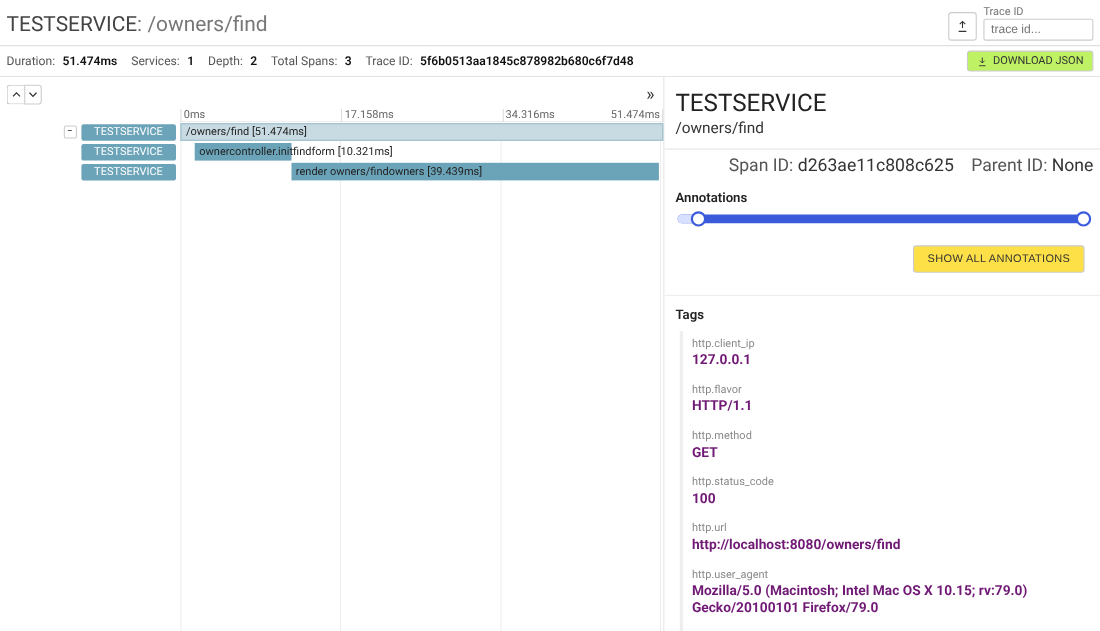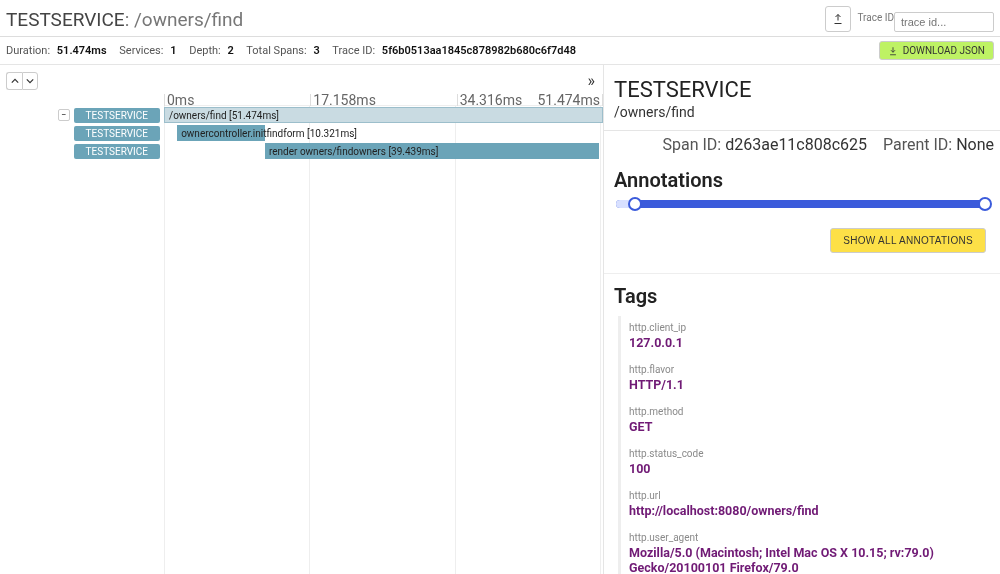--- a/index.html
+++ b/index.html
@@ -5,21 +5,21 @@
   * { box-sizing: border-box; }
   html, body { margin:0; padding:0; font-family: -apple-system, BlinkMacSystemFont, "Segoe UI", Roboto, Helvetica, Arial, sans-serif; font-size:13px; color:#111; background:#fff; }
   body { width:1000px; height:574px; overflow:hidden; }
 
   
   .header { display:flex; align-items:center; justify-content:space-between; padding:6px 6px 4px 6px; border-bottom:1px solid #ddd; }
   .title-block { font-size:19px; font-weight:400; color:#777; }
   .title-block .svc { color:#444; }
   .header-right { display:flex; align-items:flex-end; gap:6px; }
   .upload-btn { border:1px solid #ccc; background:#fff; border-radius:3px; width:26px; height:26px; display:flex; align-items:center; justify-content:center; cursor:pointer; }
-  .trace-search { display:flex; font-size:10px; color:#777; }
+  .trace-search { display:flex; flex-direction:column; font-size:10px; color:#777; }
   .trace-search input { border:1px solid #ccc; border-radius:2px; padding:3px 6px; font-size:11px; width:100px; }
 
   
   .meta-bar { display:flex; align-items:center; justify-content:space-between; padding:4px 6px; border-bottom:1px solid #e5e5e5; font-size:11px; color:#333;}
   .meta-left span { margin-right:4px; }
   .meta-left .label { color:#555; }
   .meta-left .val { font-weight:600; color:#111; margin-right:10px;}
   .download-btn { border:1px solid #ccc; background:#bef264; border-radius:3px; padding:3px 8px; font-size:10px; display:flex; align-items:center; gap:5px; cursor:pointer; color:#333;}
   .download-btn svg { width:10px; height:10px; }
 
@@ -32,42 +32,42 @@
   .controls-row { display:flex; align-items:center; justify-content:space-between; padding:6px 6px 4px 6px;}
   .collapse-group { display:flex; }
   .collapse-btn { border:1px solid #ccc; background:#fff; width:16px; height:18px; display:flex; align-items:center; justify-content:center; font-size:9px; cursor:pointer; }
   .collapse-btn:first-child { border-radius:3px 0 0 3px; border-right:none;}
   .collapse-btn:last-child { border-radius:0 3px 3px 0;}
   .expand-right-btn { font-size:16px; color:#333; cursor:pointer; padding-right:4px; letter-spacing:-2px;}
 
   
   .timeline { position:relative; flex:1;}
   .timeline-header { position:relative; height:12px; border-bottom:1px solid #eee; margin-left:164px;}
-  .timeline-header .tick { position:absolute; top:0; font-size:14px; color:#666; border-left:1px solid #ddd; padding-left:2px; height:12px; line-height:12px;}
+  .timeline-header .tick { position:absolute; top:0; font-size:10px; color:#666; border-left:1px solid #ddd; padding-left:2px; height:12px; line-height:12px;}
   .grid-line { position:absolute; top:12px; bottom:0; width:0; border-left:1px solid #eee; }
 
   .span-rows { position:relative; }
   .span-row { display:flex; align-items:center; height:18px; position:relative;}
   .span-label-col { width:164px; display:flex; align-items:center; justify-content:flex-end; padding-right:4px; height:100%; position:relative;}
   .span-svc { background:#6ba4b8; color:#fff; font-size:10px; border-radius:2px; padding:2px 12px; text-align:center; min-width:80px;}
   .toggle-box { border:1px solid #ccc; width:12px; height:12px; display:flex; align-items:center; justify-content:center; font-size:9px; line-height:1; border-radius:2px; margin-right:4px; cursor:pointer; background:#fff;}
   .span-bar-col { flex:1; position:relative; height:100%; }
   .span-bar { position:absolute; top:1px; height:16px; background:#6ba4b8; display:flex; align-items:center; padding:0 4px; font-size:10px; color:#222; white-space:nowrap; overflow:visible; cursor:pointer;}
   .span-bar.selected { background:#c9dbe2; border:1px solid #9cbecb; }
   .row-bg-selected { position:absolute; left:0; right:0; top:0; bottom:0; background:#eef4f7; z-index:-1;}
 
   
   .detail-header { padding:12px 10px 10px 10px; border-bottom:1px solid #e5e5e5;}
   .detail-header .svc-name { font-size:22px; color:#222;}
   .detail-header .op-name { font-size:14px; color:#333; margin-top:2px;}
   .ids-row { text-align:right; font-size:16px; color:#555; padding:4px 6px 4px 0;}
   .ids-row .v { color:#333;}
 
   .section { padding:10px 10px 6px 10px; border-bottom:1px solid #eee;}
-  .section-title { font-size:20px; font-weight:600; color:#222; margin-bottom:8px;}
+  .section-title { font-size:12px; font-weight:600; color:#222; margin-bottom:8px;}
 
   .ann-slider { position:relative; height:8px; border-radius:4px; background:#3b5bdb; margin:4px 2px 16px 2px;}
   .ann-slider .start-dot, .ann-slider .end-dot { position:absolute; top:-3px; width:14px; height:14px; border-radius:50%; background:#fff; border:2px solid #3b5bdb;}
   .ann-slider .start-dot { left:12px; }
   .ann-slider .end-dot { right:-4px; }
   .ann-slider .pre-fill { position:absolute; left:0; width:14px; top:0; bottom:0; background:#d8e0ff; border-radius:4px 0 0 4px;}
 
   .show-all-btn { margin:4px 0 4px auto; display:block; border:1px solid #ccc; background:#fde047; border-radius:3px; padding:6px 12px; font-size:10px; letter-spacing:0.3px; cursor:pointer; color:#333;}
   .show-all-row { display:flex; justify-content:flex-end; padding:0 4px 10px 0;}
 

